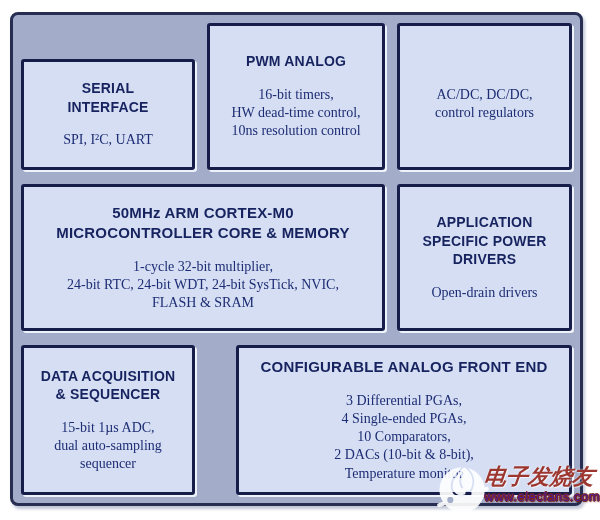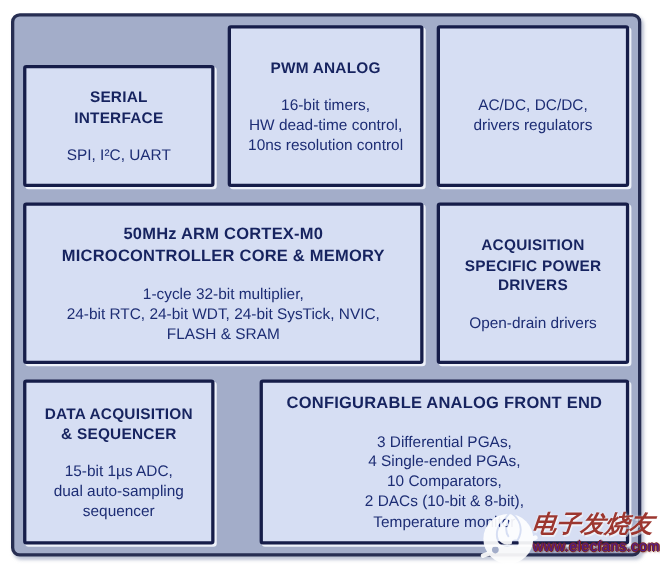--- a/index.html
+++ b/index.html
@@ -53,20 +53,21 @@
     line-height: 1.32;
     color: #16235f;
     letter-spacing: 0.2px;
   }
   .box .body {
     white-space: pre-line;
     font-size: 14px;
     line-height: 1.3;
     color: #1d2d74;
     margin-top: 15px;
+    font-family: Liberation Serif, serif;
   }
   .box.wide .title { font-size: 15px; }
   .b1 { grid-column: 1; grid-row: 1; margin-top: 36px; }
   .b2 { grid-column: 2; grid-row: 1; }
   .b3 { grid-column: 3; grid-row: 1; }
   .b4 { grid-column: 1 / span 2; grid-row: 2; }
   .b5 { grid-column: 3; grid-row: 2; }
   .b6 { grid-column: 1; grid-row: 3; }
   .b7 { grid-column: 2 / span 2; grid-row: 3; margin-left: 29px; }
 
@@ -125,33 +126,33 @@
 
     <div class="box b2">
       <div class="title">PWM ANALOG</div>
       <div class="body">16-bit timers,
 HW dead-time control,
 10ns resolution control</div>
     </div>
 
     <div class="box b3">
       <div class="body">AC/DC, DC/DC,
-drivers regulators</div>
+control regulators</div>
     </div>
 
     <div class="box b4 wide">
       <div class="title">50MHz ARM CORTEX-M0
 MICROCONTROLLER CORE &amp; MEMORY</div>
       <div class="body">1-cycle 32-bit multiplier,
 24-bit RTC, 24-bit WDT, 24-bit SysTick, NVIC,
 FLASH &amp; SRAM</div>
     </div>
 
     <div class="box b5">
-      <div class="title">ACQUISITION
+      <div class="title">APPLICATION
 SPECIFIC POWER
 DRIVERS</div>
       <div class="body">Open-drain drivers</div>
     </div>
 
     <div class="box b6">
       <div class="title">DATA ACQUISITION
 &amp; SEQUENCER</div>
       <div class="body">15-bit 1µs ADC,
 dual auto-sampling

